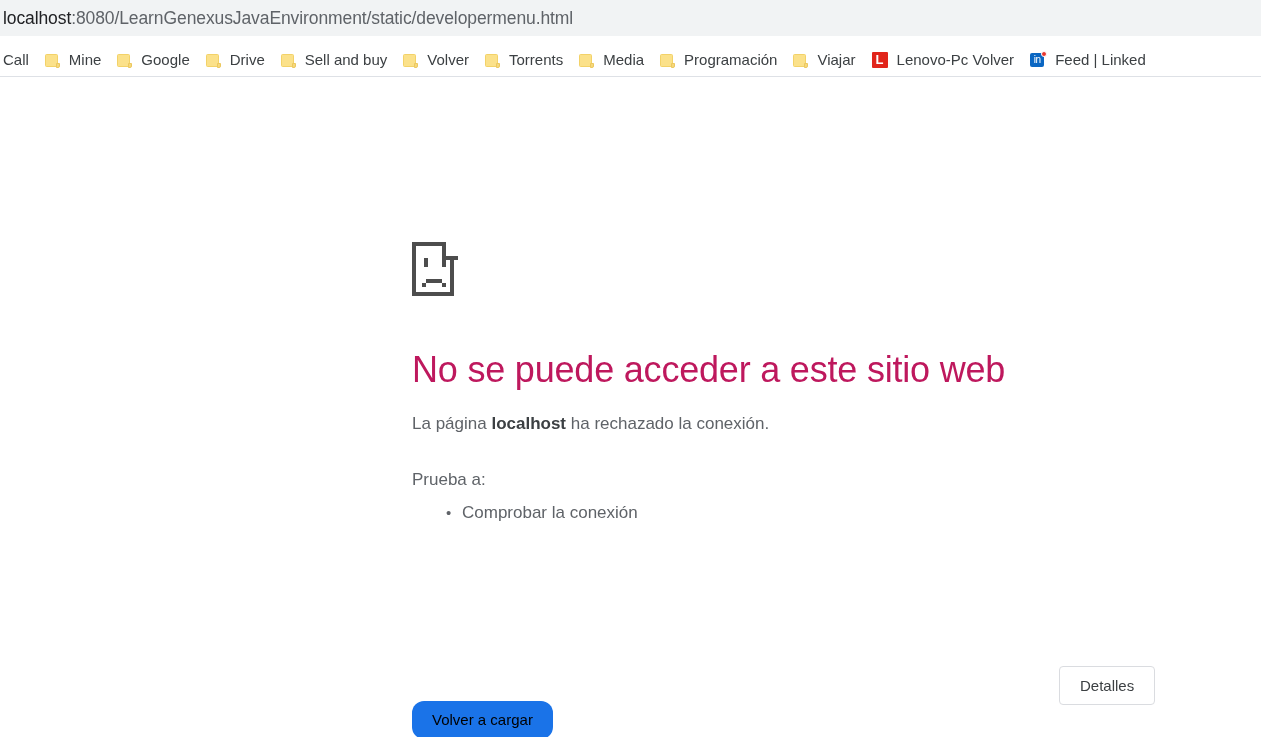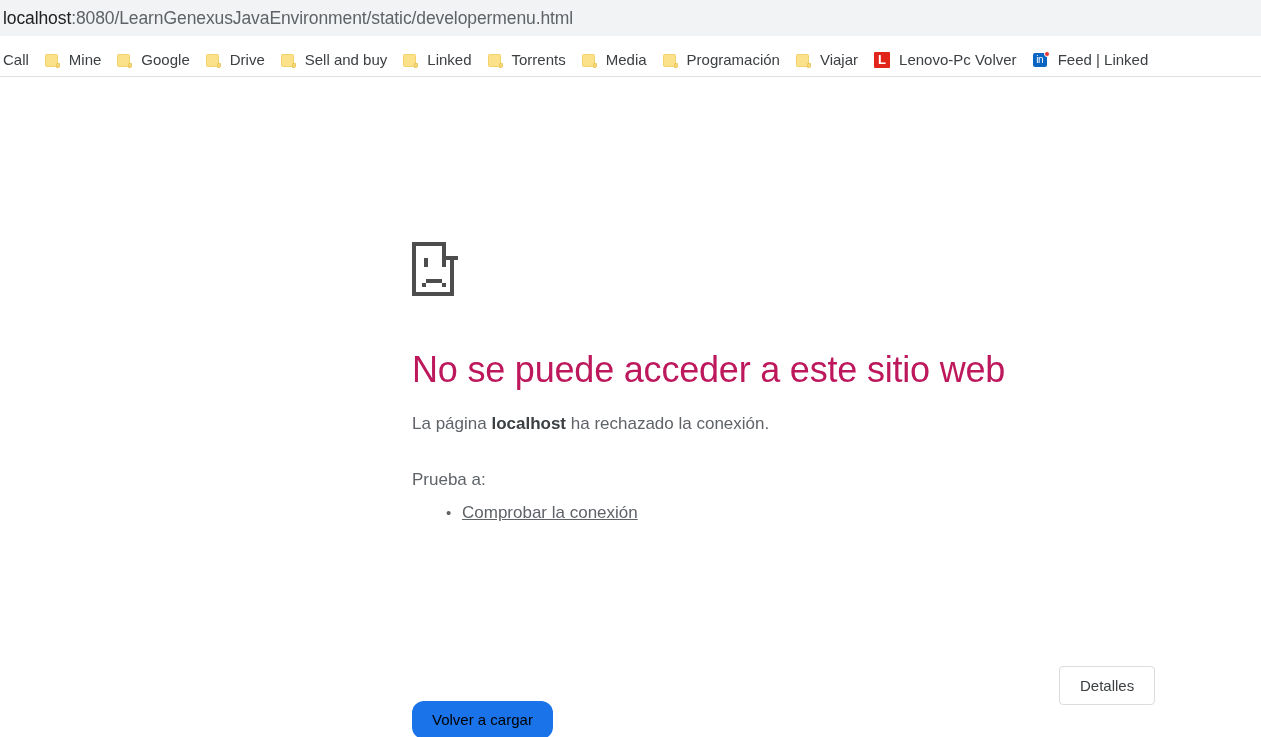--- a/index.html
+++ b/index.html
@@ -205,21 +205,20 @@
   .suggest-list {
     margin: 0 0 30px 0;
     padding-left: 50px;
     list-style: none;
   }
   .suggest-list li {
     font-size: 17px;
     color: #5f6368;
     line-height: 30px;
     position: relative;
-    text-decoration: underline;
   }
   .suggest-list li::before {
     content: "\2022";
     position: absolute;
     left: -16px;
     top: 0;
     color: #5f6368;
     font-size: 15px;
   }
   .suggest-list li a {
@@ -313,21 +312,21 @@
         <span class="f-tab"></span>
       </span>
     <span class="bm-label">Sell and buy</span>
   </div>
 
   <div class="bm-item">
     <span class="bm-icon ico-folder">
         <span class="f-body"></span>
         <span class="f-tab"></span>
       </span>
-    <span class="bm-label">Linked</span>
+    <span class="bm-label">Volver</span>
   </div>
 
   <div class="bm-item">
     <span class="bm-icon ico-folder">
         <span class="f-body"></span>
         <span class="f-tab"></span>
       </span>
     <span class="bm-label">Torrents</span>
   </div>
 

